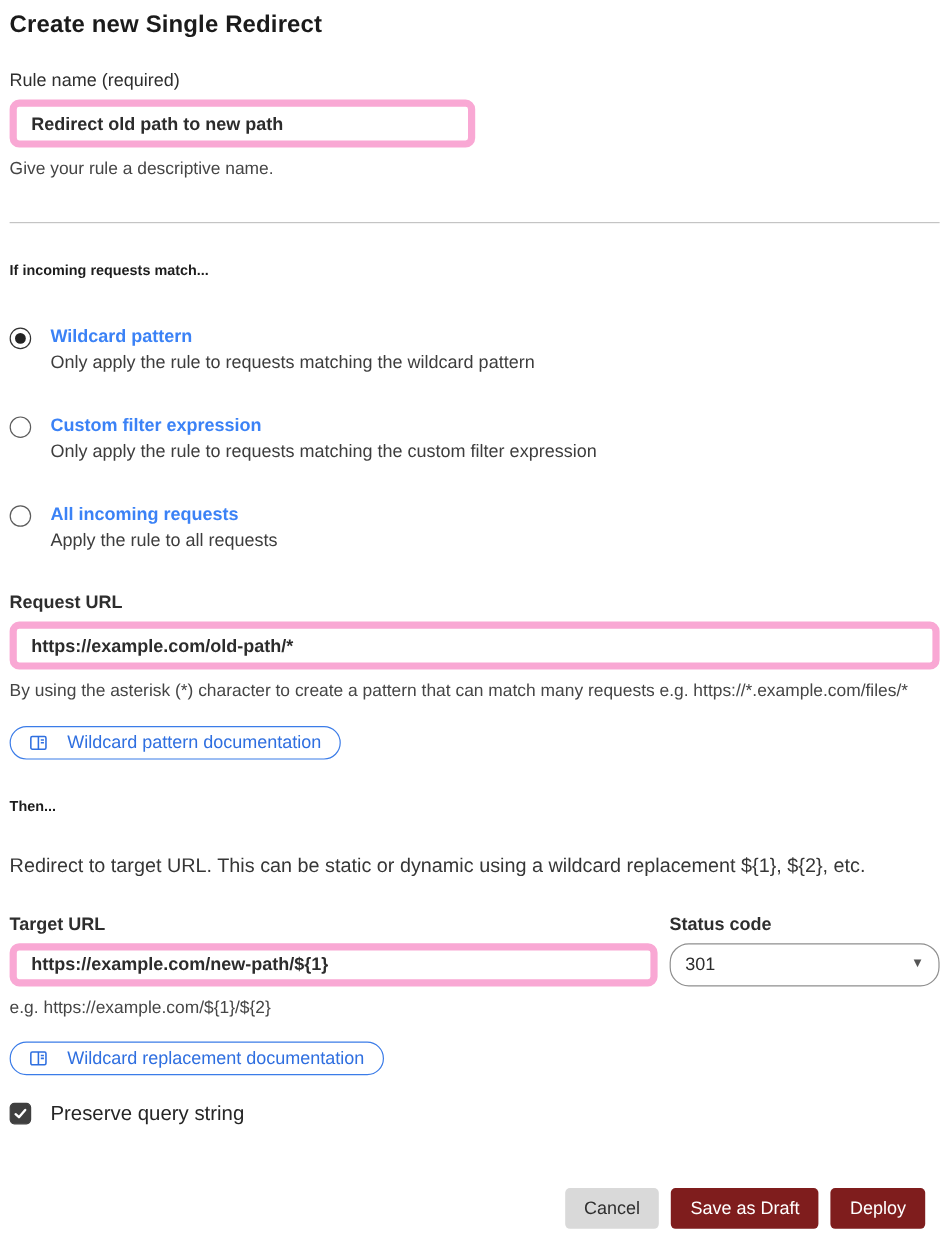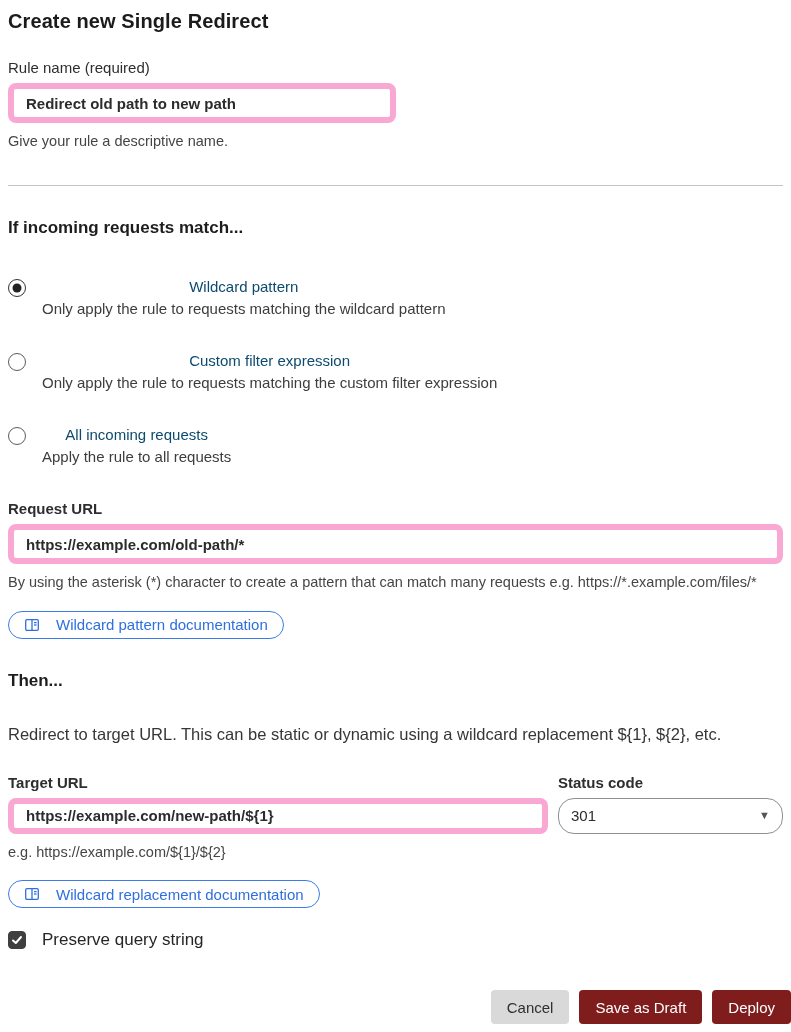--- a/index.html
+++ b/index.html
@@ -23,36 +23,36 @@
   input.text-input {
     display: block; height: 40px;
     border: 6px solid #f9a8d4; border-radius: 8px;
     font-family: "Liberation Sans", sans-serif;
     font-size: 15px; color: #2c2c2c;
     padding: 0 12px; background: #fff; outline: none; width: 100%; font-weight: bold;
   }
   .rule-name-block input.text-input { width: 388px; }
   .help-text { font-size: 14.5px; color: #454545; margin-top: 7px; line-height: 1.55; }
   .divider { border: none; border-top: 1px solid #c4c4c4; margin: 33px 0 0 0; }
-  .section-heading { font-size: 17px; font-weight: 700; color: #1d1d1d; margin-top: 32px; }
+  .section-heading { font-size: 12px; font-weight: 700; color: #1d1d1d; margin-top: 32px; }
   .radio-group { margin-top: 40px; }
   .radio-option { display: flex; align-items: flex-start; margin-bottom: 35px; cursor: pointer; }
   .radio-circle {
     flex: 0 0 auto; width: 18px; height: 18px; border-radius: 50%;
     border: 1.5px solid #5c5c5c; background: #fff; margin-top: 1px;
     position: relative;
   }
   .radio-circle.on { border-color: #333; }
   .radio-circle.on::after {
     content: ""; position: absolute; left: 50%; top: 50%;
     width: 9px; height: 9px; border-radius: 50%; background: #232323;
     transform: translate(-50%, -50%);
   }
   .radio-texts { margin-left: 16px; }
-  .radio-label { font-size: 15px; font-weight: 400; color: #0c4a6e; text-align: center; }
+  .radio-label { font-size: 15px; font-weight: 700; color: #3b82f6; }
   .radio-desc { font-size: 15px; color: #3d3d3d; margin-top: 5px; }
   .request-url-block { margin-top: 12px; }
   .doc-button {
     display: inline-flex; align-items: center; gap: 16px;
     margin-top: 17px; height: 28px; padding: 0 15px;
     background: #fff; border: 1px solid #3b7ce8; border-radius: 14px;
     color: #2f6fe0; font-size: 15px; font-family: "Liberation Sans", sans-serif;
     cursor: pointer;
   }
   .doc-button svg { display: block; }
@@ -72,21 +72,21 @@
   .checkbox-box {
     width: 18px; height: 18px; border-radius: 4px;
     border: 1.5px solid #5c5c5c; background: #fff;
     display: inline-flex; align-items: center; justify-content: center;
   }
   .checkbox-box.on { background: #3f3f3f; border-color: #3f3f3f; }
   .checkbox-box svg { display: none; }
   .checkbox-box.on svg { display: block; }
   .checkbox-label { font-size: 17px; color: #262626; margin-left: 16px; }
   .footer-actions {
-    position: absolute; right: 0; bottom: 8px;
+    position: absolute; right: 20px; bottom: 8px;
     display: flex; gap: 10px; align-items: center;
   }
   .btn {
     height: 34px; border: none; border-radius: 4px;
     font-size: 15px; font-family: "Liberation Sans", sans-serif;
     padding: 0 16px; cursor: pointer;
   }
   .btn-cancel { background: #d9d9d9; color: #2f2f2f; }
   .btn-primary { background: #7f1d1d; color: #ffffff; }
 </style>

